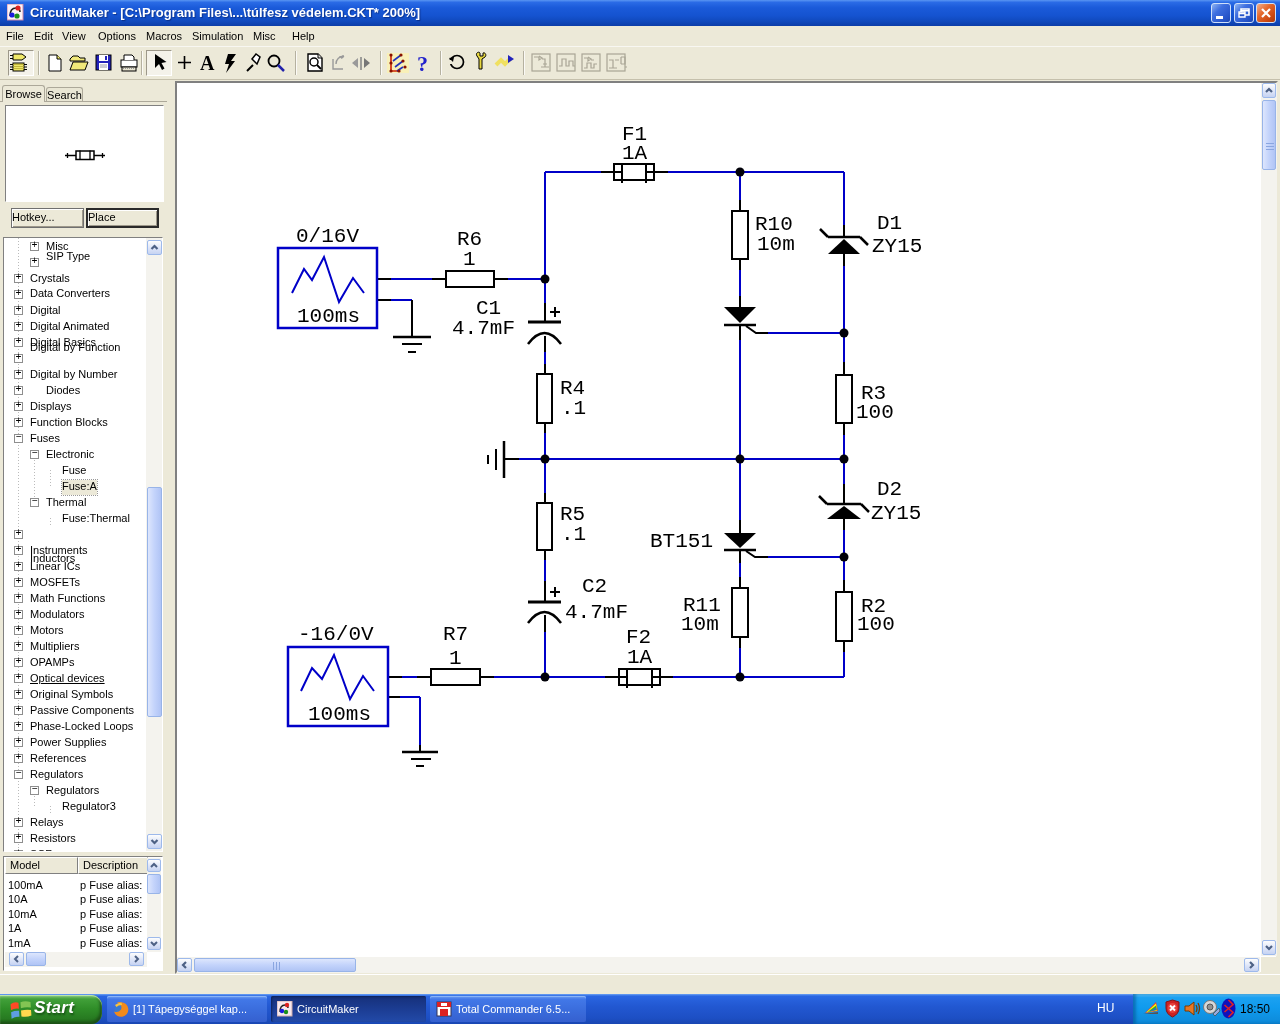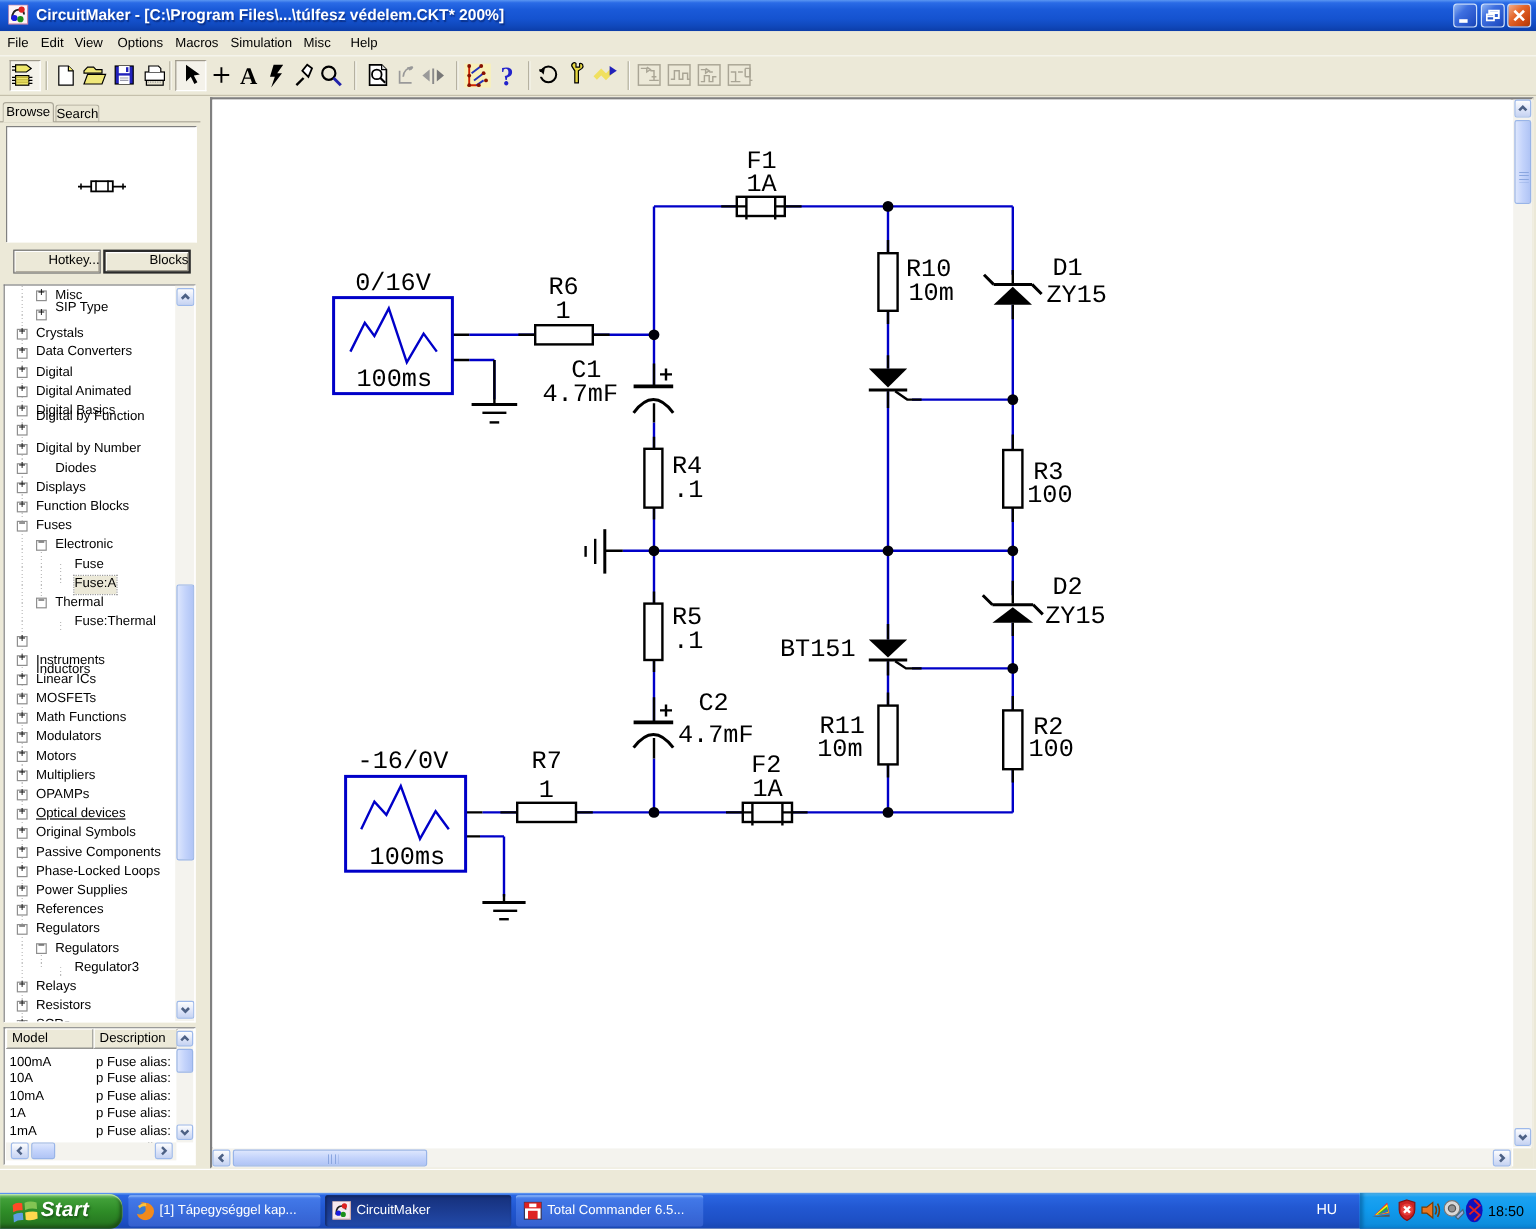--- a/index.html
+++ b/index.html
@@ -24,21 +24,21 @@
  box-shadow:inset 0 1px 1px #bfe8b2, inset -2px -2px 3px #1c4f17}
 #start .stxt{position:absolute;left:34px;top:3px;color:#fff;font-size:17px;font-weight:bold;font-style:italic;text-shadow:1px 2px 2px rgba(10,50,10,.6);letter-spacing:.3px}
 .task{position:absolute;top:2px;height:26px;border-radius:2px;color:#fff;font-size:11px;background:linear-gradient(180deg,#71a1f4 0%,#4278e8 12%,#3a6cdc 55%,#3560cf 100%);box-shadow:inset 0 1px 0 #8ab4f6;overflow:hidden;white-space:nowrap}
 .task.pressed{background:linear-gradient(180deg,#16307a 0%,#1d3f97 60%,#224aa8 100%);box-shadow:inset 1px 1px 2px #0e2258}
 .task .tlbl{position:absolute;left:26px;top:7px}
 #tray{position:absolute;left:1133px;top:0;width:147px;height:30px;background:linear-gradient(180deg,#59c0f8 0%,#1ba1f1 12%,#109bee 45%,#0e8ede 85%,#0a85d5 100%);box-shadow:inset 3px 0 3px rgba(4,80,140,.55)}
 
 #lp{position:absolute;left:0;top:80px;width:168px;height:894px;background:#ece9d8}
 .tab{position:absolute;font-size:11px;color:#000;border:1px solid #aca899;border-bottom:none;border-radius:3px 3px 0 0;text-align:center}
 #preview{position:absolute;left:5px;top:25px;width:159px;height:97px;background:#fff;border:1px solid;border-color:#808080 #fff #fff #808080}
-.pbtn{position:absolute;top:128px;height:20px;background:#ece9d8;font-size:11px;text-align:right;line-height:17px;color:#000}
+.pbtn{position:absolute;top:128px;height:20px;background:#ece9d8;font-size:11px;text-align:left;line-height:17px;color:#000}
 #tree{position:absolute;left:3px;top:157px;width:160px;height:615px;background:#fff;border:1px solid;border-color:#808080 #fff #fff #808080;overflow:hidden;font-size:11px;color:#000}
 .ti{position:absolute;white-space:nowrap;height:15px}
 .pm{position:absolute;width:9px;height:9px;border:1px solid #8e8e8e;background:#fff;font-size:10px;line-height:6.5px;text-align:center;font-family:"Liberation Mono",monospace}
 #models{position:absolute;left:3px;top:776px;width:160px;height:115px;background:#fff;border:1px solid;border-color:#808080 #fff #fff #808080;overflow:hidden;font-size:11px;color:#000}
 .hdr{position:absolute;top:0;height:17px;background:#ece9d8;border:1px solid;border-color:#fff #808080 #808080 #fff;font-size:11px;padding:1px 0 0 4px}
 
 .sbtn{position:absolute;display:flex;align-items:center;justify-content:center;background:linear-gradient(180deg,#fdfdfd,#dbe3f8 60%,#c6d3f2);border:1px solid #9db9eb;border-radius:2px}
 .sthumbv{position:absolute;background:linear-gradient(90deg,#dde6fd,#c3d3fb 50%,#b0c4f5);border:1px solid #98b4e8;border-radius:2px}
 .sthumbh{position:absolute;background:linear-gradient(180deg,#dde6fd,#c3d3fb 50%,#b0c4f5);border:1px solid #98b4e8;border-radius:2px}
 
@@ -188,21 +188,21 @@
  <div class="tab" style="left:46px;top:7px;width:37px;height:15px;background:#e9e6d4;line-height:14px">Search</div>
  <div class="abs" style="left:0;top:21px;width:167px;height:1px;border-top:1px solid #aca899"></div>
  <div id="preview">
   <svg width="157" height="95" viewBox="0 0 157 95">
    <path d="M59 49.5 h40 M61.5 47 v5 M96.5 47 v5" stroke="#000" stroke-width="1.3" fill="none"></path>
    <rect x="70" y="45" width="18" height="8.5" fill="#fff" stroke="#000" stroke-width="1.5"></rect>
    <path d="M74 44.5 v9.5 M84 44.5 v9.5" stroke="#000" stroke-width="1.3"></path>
   </svg>
  </div>
  <div class="pbtn" style="left:11px;width:73px;border:1px solid #707070;box-shadow:inset 1px 1px 0 #fff,inset -1px -1px 0 #9d988a">Hotkey...</div>
- <div class="pbtn" style="left:86px;width:73px;border:2px solid #2a2a2a;line-height:15px;box-shadow:inset 1px 1px 0 #fff,inset -1px -1px 0 #9d988a">Blocks</div>
+ <div class="pbtn" style="left:86px;width:73px;border:2px solid #2a2a2a;line-height:15px;box-shadow:inset 1px 1px 0 #fff,inset -1px -1px 0 #9d988a">Place</div>
  <div id="tree">
         <div class="abs" style="left:14px;top:0;width:1px;height:612px;background:repeating-linear-gradient(180deg,#bbb 0,#bbb 1px,transparent 1px,transparent 3px)"></div>
         <div class="abs" style="left:30px;top:216px;width:1px;height:48px;background:repeating-linear-gradient(180deg,#bbb 0,#bbb 1px,transparent 1px,transparent 3px)"></div>
         <div class="abs" style="left:46px;top:232px;width:1px;height:16px;background:repeating-linear-gradient(180deg,#bbb 0,#bbb 1px,transparent 1px,transparent 3px)"></div>
         <div class="abs" style="left:46px;top:280px;width:1px;height:8px;background:repeating-linear-gradient(180deg,#bbb 0,#bbb 1px,transparent 1px,transparent 3px)"></div>
         <div class="abs" style="left:30px;top:552px;width:1px;height:16px;background:repeating-linear-gradient(180deg,#bbb 0,#bbb 1px,transparent 1px,transparent 3px)"></div>
         <div class="abs" style="left:46px;top:568px;width:1px;height:8px;background:repeating-linear-gradient(180deg,#bbb 0,#bbb 1px,transparent 1px,transparent 3px)"></div>
         <div class="pm" style="left:26px;top:4px">+</div>
         <div class="ti" style="left:42px;top:2px;">Misc</div>
         <div class="pm" style="left:26px;top:20px">+</div>

